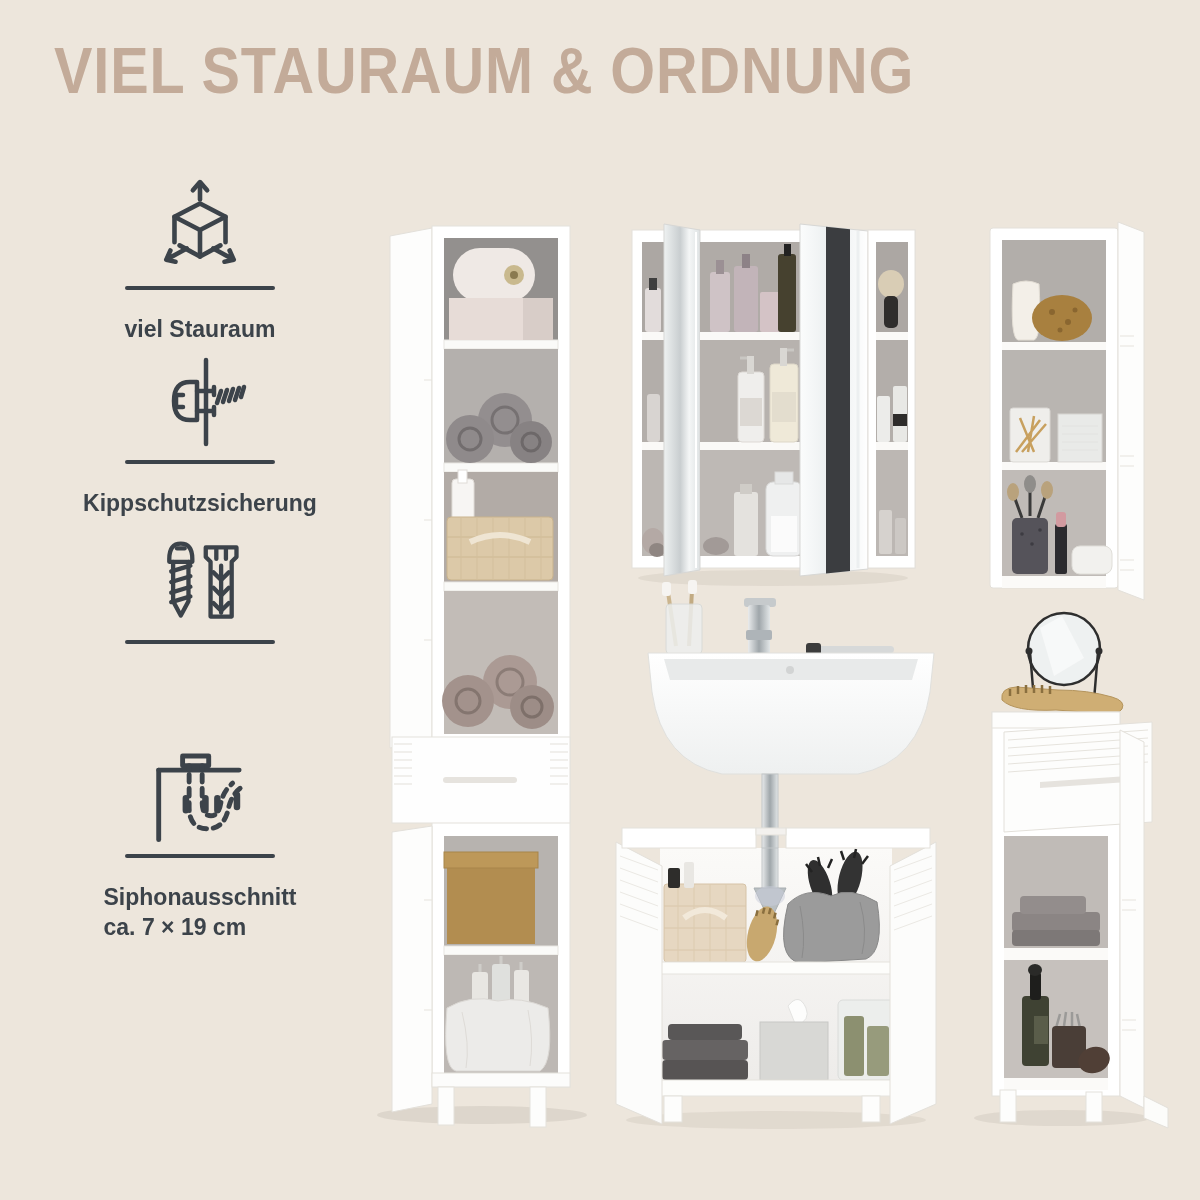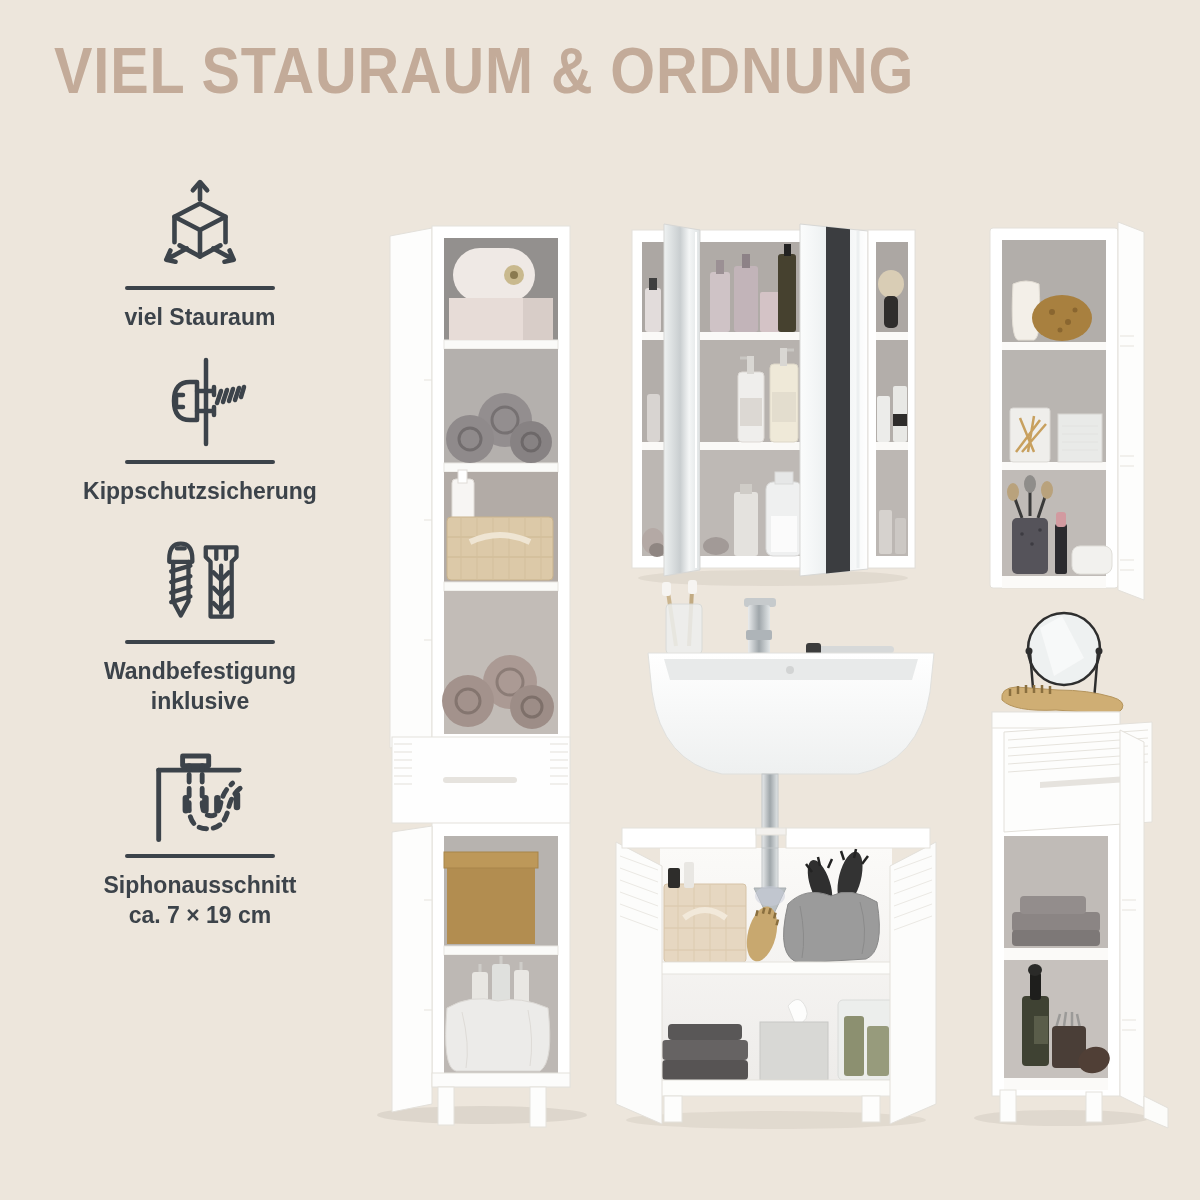--- a/index.html
+++ b/index.html
@@ -18,21 +18,21 @@
   .feature{
     position:absolute;left:58px;width:284px;
     display:flex;flex-direction:column;align-items:center;
   }
   #feature-1{top:178px;} #feature-2{top:354px;} #feature-3{top:534px;} #feature-4{top:744px;}
   .feature .icon{display:block;}
   .feature .icon svg{display:block;stroke:#3C434A;fill:none;stroke-width:4.5;
     stroke-linecap:round;stroke-linejoin:round;}
   .divider{width:150px;height:4px;background:#3C434A;border-radius:2px;margin-top:10px;}
   .feature-label{
-    margin-top:12px;font-size:23px;font-weight:bold;text-align:center;
+    margin-top:24px;font-size:23px;font-weight:bold;text-align:left;
     line-height:1.32;white-space:pre-line;color:#3C434A;
   }
   .collage{position:absolute;left:0;top:0;}
 </style>
 </head>
 <body>
 
 <h1 class="title">VIEL STAURAUM &amp; ORDNUNG</h1>
 
 <div class="feature" id="feature-1">
@@ -77,22 +77,20 @@
       <path d="M26 15 H34"></path>
       <path d="M22 29 V70 L30 85 L38 70 V29"></path>
       <path d="M20 39 L40 33 M20 50 L40 44 M20 61 L40 55 M20 71 L40 65"></path>
       <path d="M56 14 H88 V24 L83 29 V86 H61 V29 L56 24 Z"></path>
       <path d="M67 16 V26 M77 16 V26"></path>
       <path d="M72 33 V82"></path>
       <path d="M72 48 L64 40 M72 48 L80 40 M72 64 L64 56 M72 64 L80 56 M72 80 L64 72 M72 80 L80 72"></path>
     </svg>
   </span>
   <span class="divider"></span>
-  <span class="feature-label">Wandbefestigung
-inklusive</span>
 </div>
 
 <div class="feature" id="feature-4">
   <span class="icon">
     <svg width="112" height="100" viewBox="0 0 100 92">
       <path d="M12 24 V88"></path>
         <path d="M12 24 H86"></path>
       <rect x="34" y="11" width="24" height="9"></rect>
       <path d="M40 20 V24 M52 20 V24"></path>
       <g stroke-dasharray="7 6">

